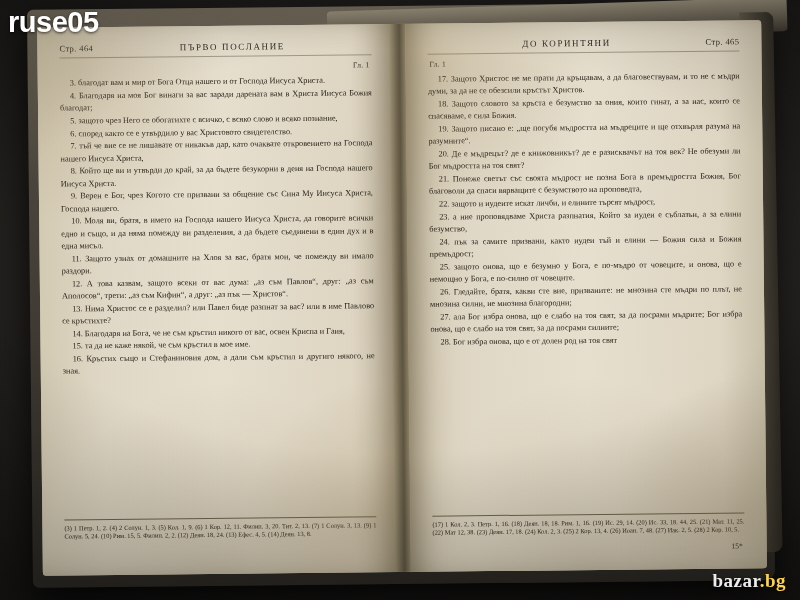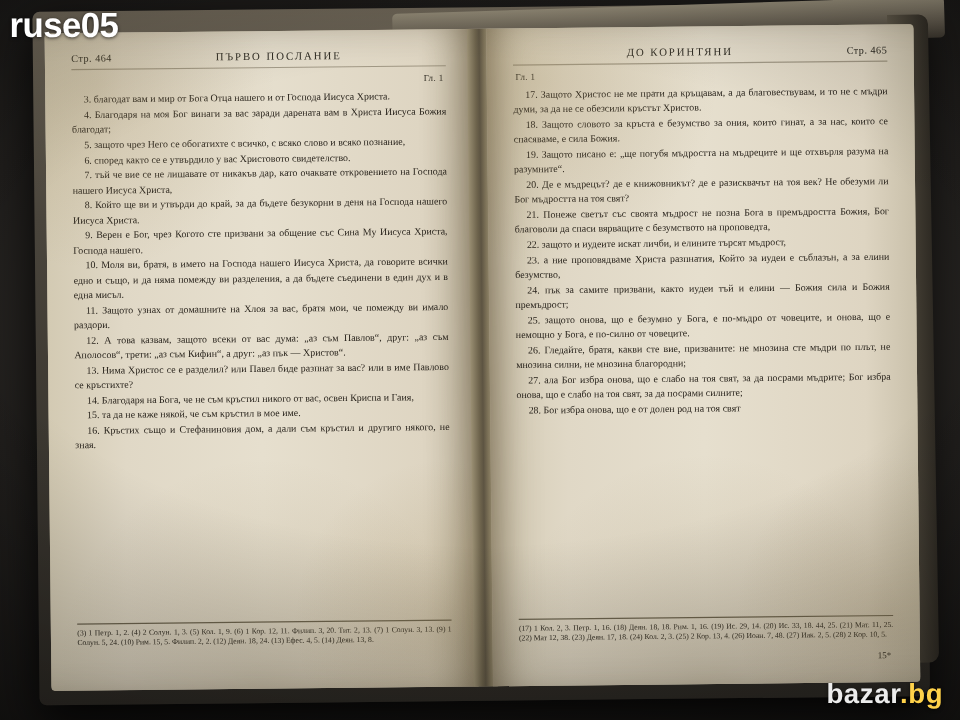--- a/index.html
+++ b/index.html
@@ -116,22 +116,22 @@
   
   .wm-ruse {
     position:absolute; left:8px; top:6px;
     font-family:"Liberation Sans", sans-serif;
     font-size:29px; font-weight:700; color:#ffffff;
     text-shadow:0 1px 3px rgba(0,0,0,.7);
     letter-spacing:-0.5px;
   }
   .wm-bazar {
     position:absolute; right:14px; bottom:8px;
-    font-family:Liberation Sans, sans-serif;
-    font-size:23px; font-weight:700; color:rgba(255,255,255,.92);
+    font-family:Liberation Serif, serif;
+    font-size:19px; font-weight:700; color:rgba(255,255,255,.92);
     letter-spacing:.5px; text-shadow:0 1px 3px rgba(0,0,0,.6);
   }
   .wm-bazar .dot { color:#ffd24a; }
 </style>
 </head>
 <body>
 
 <div id="stage">
   <div class="backdrop"></div>
 

